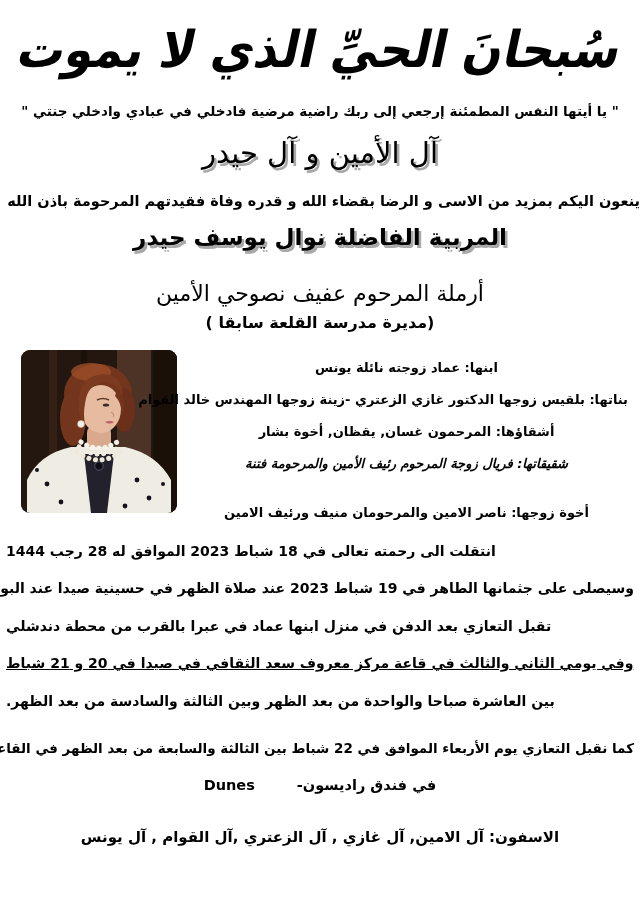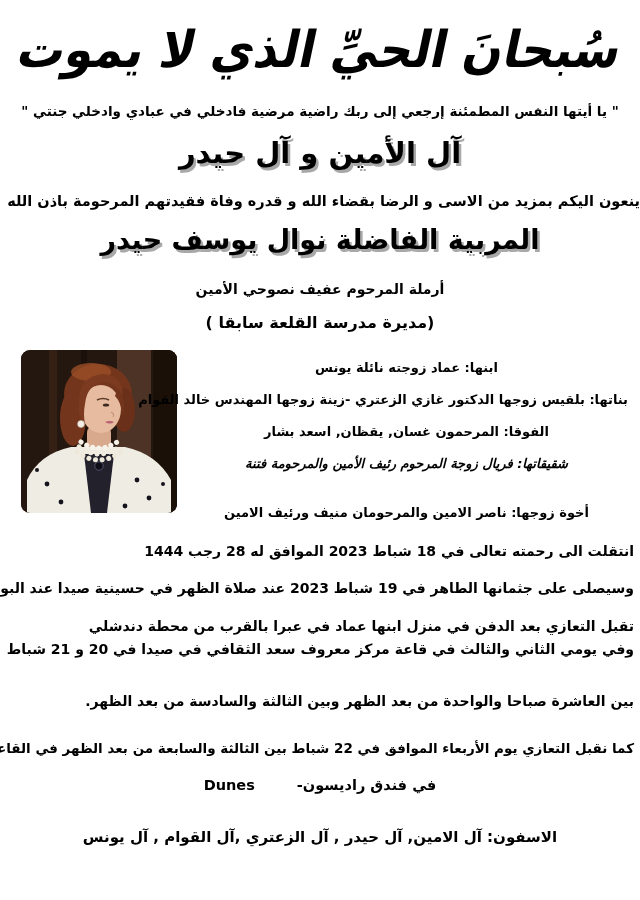--- a/index.html
+++ b/index.html
@@ -7,39 +7,39 @@
     width:640px;height:900px;background:#ffffff;color:#000;
     font-family:"DejaVu Sans", sans-serif;direction:rtl;position:relative;overflow:hidden;
   }
   .abs{position:absolute;left:0;right:0;}
   .center{text-align:center;}
   .callig{
     top:2px;height:96px;line-height:96px;font-size:47px;font-weight:bold;
     transform:skewX(-12deg) scaleY(1.08);letter-spacing:-1px;white-space:nowrap;
   }
   .verse{top:103px;font-size:13.5px;font-weight:bold;white-space:nowrap;}
-  .families{top:136px;font-size:29px;font-weight:bold;text-shadow:2.5px 3px 0 #a8a8a8;white-space:nowrap;}
+  .families{top:136px;font-size:29px;font-weight:normal;text-shadow:2.5px 3px 0 #a8a8a8;white-space:nowrap;}
   .announce{top:193px;font-size:14.5px;font-weight:bold;white-space:nowrap;padding-left:44px;}
-  .dname{top:224px;font-size:27px;font-weight:bold;text-shadow:2.5px 3px 0 #a8a8a8;white-space:nowrap;}
-  .widow{top:281px;font-size:14px;font-weight:bold;}
+  .dname{top:224px;font-size:23px;font-weight:bold;text-shadow:2.5px 3px 0 #a8a8a8;white-space:nowrap;}
+  .widow{top:281px;font-size:22px;font-weight:normal;}
   .role{top:313px;font-size:16px;font-weight:bold;text-align:center;}
   .photo{
     position:absolute;left:21px;top:350px;width:156px;height:163px;
     border-radius:9px;overflow:hidden;box-shadow:0 0 0 1px #3a2a20 inset;
   }
   .fam-line{
     position:absolute;right:12px;left:185px;text-align:center;
     font-size:13px;font-weight:bold;white-space:nowrap;overflow:visible;
   }
   .f0{top:360px;} .f1{top:392px;} .f2{top:424px;} .f3{top:456px;font-style:italic;} .f4{top:487px;margin-top:18px;}
   .det{
-    position:absolute;left:6px;right:6px;text-align:right;
+    position:absolute;left:6px;right:6px;text-align:left;
     font-size:14px;font-weight:bold;white-space:nowrap;
   }
-  .d0{top:543px;} .d1{top:580px;} .d2{top:618px;} .d3{top:641px;} .d4{top:693px;} .d5{top:740px;font-size:13.5px;}
+  .d0{top:543px;} .d1{top:580px;} .d2{top:618px;} .d3{top:655px;text-decoration:underline;} .d4{top:693px;} .d5{top:740px;font-size:13.5px;}
   .hotel{
     position:absolute;top:777px;left:0;right:0;display:flex;justify-content:center;
     gap:42px;font-size:14.5px;font-weight:bold;align-items:baseline;
   }
   .mourners{top:828px;font-size:15px;font-weight:bold;white-space:nowrap;}
   .closing{top:910px;font-size:14px;font-weight:bold;letter-spacing:1px;}
 </style>
 </head>
 <body>
 
@@ -94,30 +94,30 @@
     <g>
       <path d="M60 92 Q78 104 96 92" fill="none" stroke="#f6f2e9" stroke-width="5" stroke-linecap="round" stroke-dasharray="0.1 6.2"></path>
       <path d="M58 97 Q78 111 98 97" fill="none" stroke="#f1ecdf" stroke-width="5" stroke-linecap="round" stroke-dasharray="0.1 6.4"></path>
       <path d="M56 102 Q78 118 100 102" fill="none" stroke="#eee8da" stroke-width="5" stroke-linecap="round" stroke-dasharray="0.1 6.6"></path>
     </g>
   </svg>
 </div>
 
 <div class="fam-line f0">ابنها: عماد زوجته نائلة يونس</div>
 <div class="fam-line f1">بناتها: بلقيس زوجها الدكتور غازي الزعتري -زينة زوجها المهندس خالد القوام</div>
-<div class="fam-line f2">الفوقا: المرحمون غسان, يقظان, اسعد بشار</div>
+<div class="fam-line f2">أشقاؤها: المرحمون غسان, يقظان, أخوة بشار</div>
 <div class="fam-line f3">شقيقاتها:  فريال  زوجة المرحوم رئيف الأمين والمرحومة فتنة</div>
 <div class="fam-line f4">أخوة زوجها: ناصر  الامين والمرحومان منيف ورئيف الامين</div>
 
 <div class="det d0">انتقلت الى رحمته تعالى في 18 شباط 2023 الموافق له 28 رجب 1444</div>
 <div class="det d1">وسيصلى على جثمانها الطاهر  في 19 شباط 2023 عند صلاة الظهر في حسينية صيدا عند البوابة الفوقا</div>
 <div class="det d2">تقبل التعازي بعد الدفن في منزل ابنها عماد في عبرا بالقرب من محطة دندشلي</div>
 <div class="det d3">وفي يومي الثاني والثالث في قاعة مركز معروف سعد الثقافي في صيدا في 20 و 21 شباط</div>
 <div class="det d4">بين العاشرة صباحا والواحدة من بعد الظهر وبين الثالثة والسادسة من بعد الظهر.</div>
 <div class="det d5">كما نقبل التعازي يوم الأربعاء الموافق في 22 شباط بين الثالثة والسابعة من بعد الظهر في القاعة  الكبرى</div>
 
 <div class="hotel">
   <span>في فندق راديسون-</span>
   <span dir="ltr">Dunes</span>
 </div>
 
-<div class="abs center mourners">الاسفون: آل الامين, آل حيدر , آل الزعتري ,آل القوام , آل يونس</div>
+<div class="abs center mourners">الاسفون: آل الامين, آل غازي , آل الزعتري ,آل القوام , آل يونس</div>
 <div class="abs center closing">ولكم من بعدها طول البقاء</div>
 
 </body></html>

